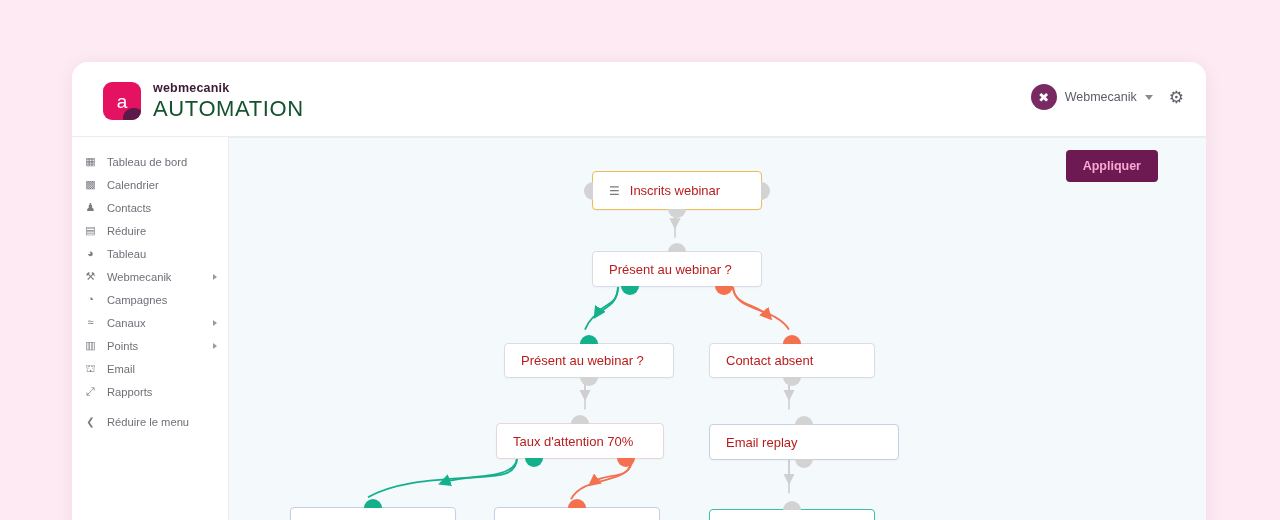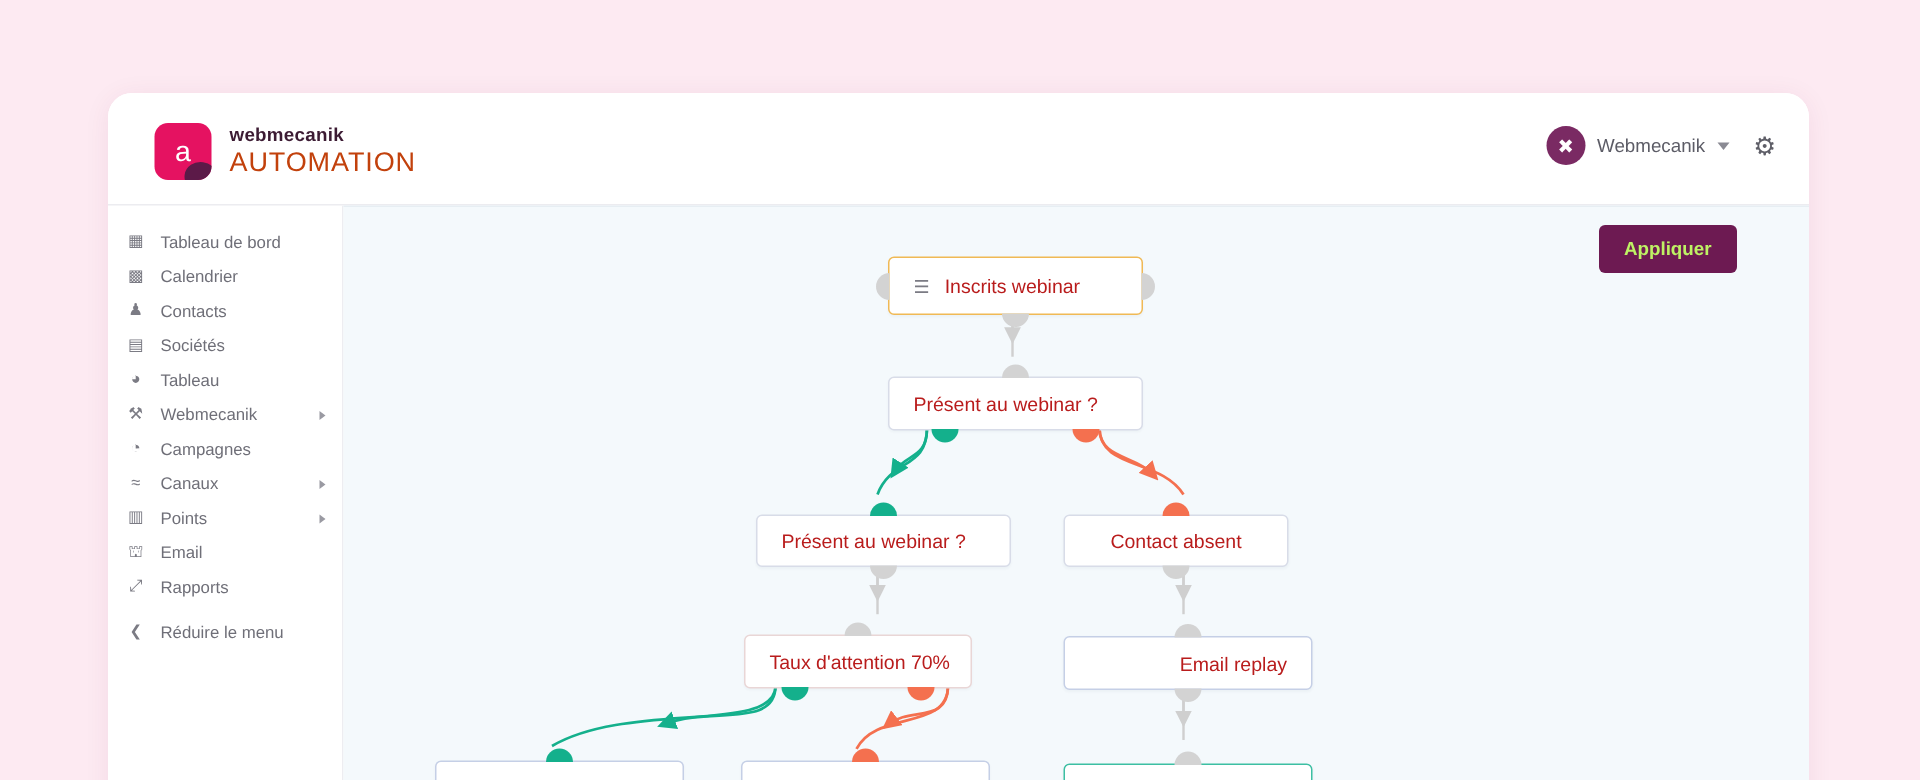--- a/index.html
+++ b/index.html
@@ -38,21 +38,21 @@
     display: flex; align-items: center; justify-content: center;
     color: #fff; font-size: 19px; line-height: 1;
   }
   .brand-mark .swoosh {
     position: absolute; right: -4px; bottom: -8px;
     width: 22px; height: 20px; border-radius: 50% 50% 0 50%;
     background: #5c1a48; transform: rotate(8deg);
   }
   .brand-text { line-height: 1.05; }
   .brand-top { font-size: 12.5px; font-weight: bold; color: #3c1b33; letter-spacing: .2px; }
-  .brand-bottom { font-size: 18px; color: #c2410c; letter-spacing: .6px; margin-top: 1px; }
+  .brand-bottom { font-size: 22px; color: #14532d; letter-spacing: .6px; margin-top: 1px; }
 
   .header-right { position: absolute; right: 22px; top: 22px; display: flex; align-items: center; gap: 16px; }
   .user-chip { display: flex; align-items: center; gap: 8px; cursor: pointer; }
   .avatar {
     width: 26px; height: 26px; border-radius: 50%;
     background: #7a2a63; display: flex; align-items: center; justify-content: center;
     color: #fff; font-size: 13px; line-height: 1; flex: none;
   }
   .user-name { font-size: 12.5px; color: #5c5c66; }
   .caret { width: 0; height: 0; border-left: 4px solid transparent; border-right: 4px solid transparent; border-top: 5px solid #8a8a93; }
@@ -92,21 +92,21 @@
   
   .canvas {
     position: relative; flex: 1;
     background: #f4f9fc;
     border-top: 1px solid #e7eef3;
     overflow: hidden;
   }
   .canvas-actions { position: absolute; right: 48px; top: 12px; display: flex; gap: 13px; z-index: 6; }
   .btn {
     border: none; border-radius: 4px;
-    background: #6d1a52; color: #bef264;
+    background: #6d1a52; color: #f9a8d4;
     font-family: inherit; font-size: 12.5px; font-weight: bold;
     padding: 9px 17px; cursor: pointer; white-space: nowrap;
   }
 
   
   .flow-svg { position: absolute; left: 0; top: 0; width: 100%; height: 100%; z-index: 1; }
 
   
   .node {
     position: absolute; z-index: 3;
@@ -177,21 +177,21 @@
       <div class="nav-item">
         <span class="nav-icon">▩</span>
         <span class="nav-label">Calendrier</span>
       </div>
       <div class="nav-item">
         <span class="nav-icon">♟</span>
         <span class="nav-label">Contacts</span>
       </div>
       <div class="nav-item">
         <span class="nav-icon">▤</span>
-        <span class="nav-label">Sociétés</span>
+        <span class="nav-label">Réduire</span>
       </div>
       <div class="nav-item">
         <span class="nav-icon">◕</span>
         <span class="nav-label">Tableau</span>
       </div>
       <div class="nav-item">
         <span class="nav-icon">⚒</span>
         <span class="nav-label">Webmecanik</span>
         <span class="nav-arrow"></span>
       </div>
@@ -281,34 +281,34 @@
         <i class="h bot green green-l"></i>
         <i class="h bot red red-r"></i>
       </div>
 
       <div class="node" style="left:275px; top:205px; width:170px; height:35px;">
         <span class="node-label">Présent au webinar ?</span>
         <i class="h top green"></i>
         <i class="h bot"></i>
       </div>
 
-      <div class="node" style="left:480px; top:205px; width:150px; height:35px;justify-content:center;">
+      <div class="node" style="left:480px; top:205px; width:166px; height:35px;">
         <span class="node-label">Contact absent</span>
         <i class="h top red"></i>
         <i class="h bot"></i>
       </div>
 
-      <div class="node warm" style="left:267px; top:285px; width:152px; height:36px;">
+      <div class="node warm" style="left:267px; top:285px; width:168px; height:36px;">
         <span class="node-label">Taux d'attention 70%</span>
         <i class="h top"></i>
         <i class="h bot green green-l"></i>
         <i class="h bot red red-r"></i>
       </div>
 
-      <div class="node blue" style="left:480px; top:286px; width:166px; height:36px;justify-content:flex-end;">
+      <div class="node blue" style="left:480px; top:286px; width:190px; height:36px;">
         <span class="node-label">Email replay</span>
         <i class="h top"></i>
         <i class="h bot"></i>
       </div>
 
       <div class="node blue" style="left:61px; top:369px; width:166px; height:40px;">
         <span class="node-label">Email de démonstration</span>
         <i class="h top green"></i>
       </div>
 

